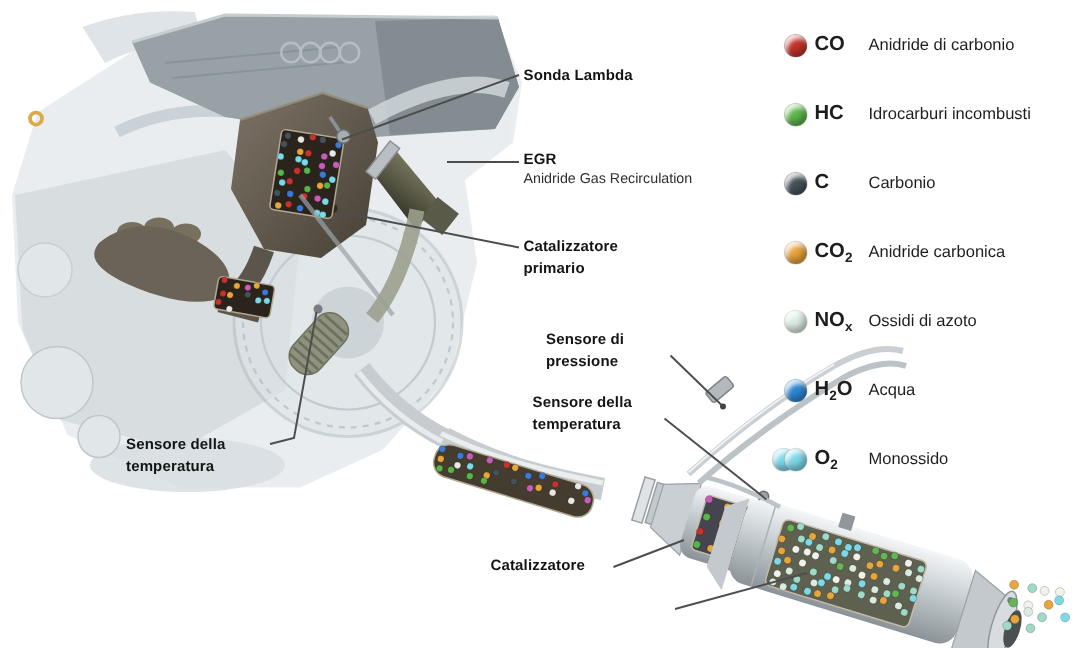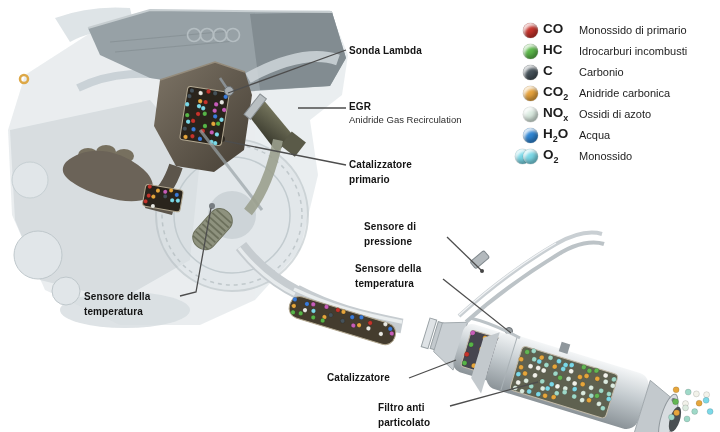--- a/index.html
+++ b/index.html
@@ -3,21 +3,21 @@
 <meta charset="utf-8">
 <style>
   html,body{margin:0;padding:0;background:#ffffff;}
   #stage{position:relative;width:720px;height:432px;background:#ffffff;overflow:hidden;
          font-family:"Liberation Sans",sans-serif;}
   #art{position:absolute;left:0;top:0;}
   .lbl{position:absolute;font-weight:bold;font-size:10px;line-height:15px;color:#141414;
        white-space:pre-line;letter-spacing:.1px;}
   .lbl-sub{position:absolute;font-weight:normal;font-size:9.5px;line-height:11px;color:#2e2e2e;}
   
-  #legend{position:absolute;left:514px;top:21px;display:flex;flex-direction:column;gap:3px;}
+  #legend{position:absolute;left:514px;top:21px;display:flex;flex-direction:column;gap:28px;}
   .lrow{display:flex;align-items:center;height:18px;}
   .balls{width:24px;display:flex;justify-content:flex-end;align-items:center;}
   .ball{width:15px;height:15px;border-radius:50%;flex:0 0 auto;
         box-shadow:inset -2px -3px 4px rgba(0,0,0,.33),
                    inset 2px 3px 3px rgba(255,255,255,.85),
                    0 0 0 .5px rgba(0,0,0,.14);}
   .ball + .ball{margin-left:-7px;}
   .sym{width:33px;margin-left:5px;font-size:13.5px;font-weight:600;color:#1d1d1d;white-space:nowrap;}
   .sym sub{font-size:9px;}
   .desc{margin-left:3px;font-size:11px;color:#1d1d1d;white-space:nowrap;}
@@ -385,30 +385,28 @@
 <div class="lbl-sub" style="left:349px;top:114px">Anidride Gas Recirculation</div>
 <div class="lbl" style="left:349px;top:157px">Catalizzatore
 primario</div>
 <div class="lbl" style="left:364px;top:219px">Sensore di
 pressione</div>
 <div class="lbl" style="left:355px;top:261px">Sensore della
 temperatura</div>
 <div class="lbl" style="left:84px;top:289px">Sensore della
 temperatura</div>
 <div class="lbl" style="left:327px;top:370px">Catalizzatore</div>
-<div class="lbl" style="left:378px;top:400px">Filtro anti
-particolato</div>
 
 <div id="legend">
       <div class="lrow">
     <span class="balls">
           <span class="ball" style="background-color: rgb(197, 51, 43);"></span>
         </span>
     <span class="sym"><span class="pre">CO</span><sub class="sub"></sub><span class="post"></span></span>
-    <span class="desc">Monossido di primario</span>
+    <span class="desc">Anidride di carbonio</span>
   </div>
       <div class="lrow">
     <span class="balls">
           <span class="ball" style="background-color: rgb(92, 184, 74);"></span>
         </span>
     <span class="sym"><span class="pre">HC</span><sub class="sub"></sub><span class="post"></span></span>
     <span class="desc">Idrocarburi incombusti</span>
   </div>
       <div class="lrow">
     <span class="balls">

